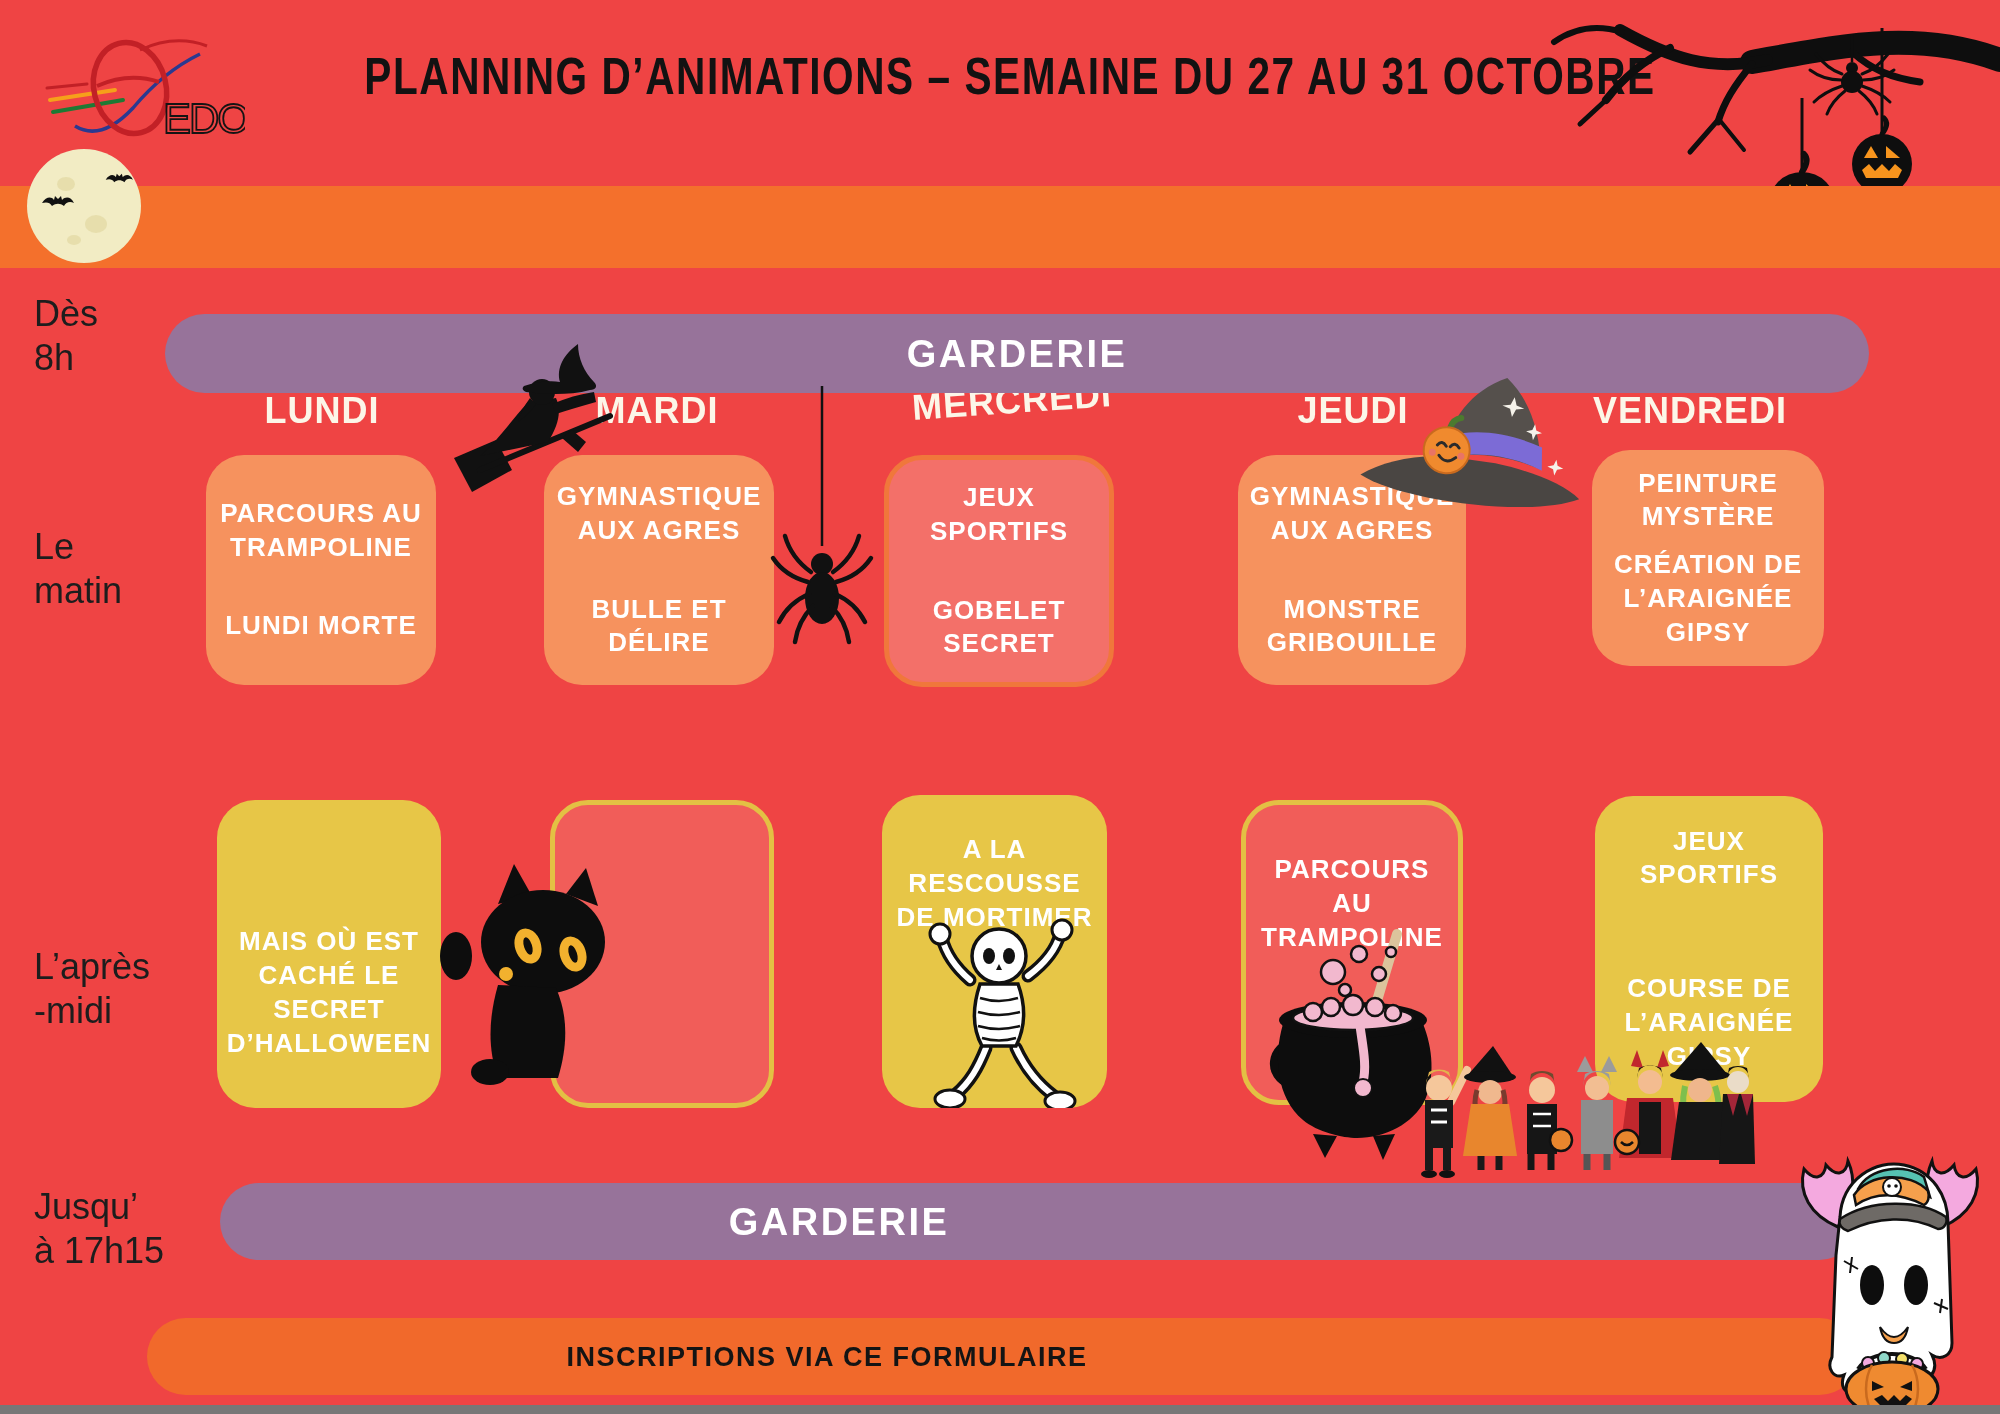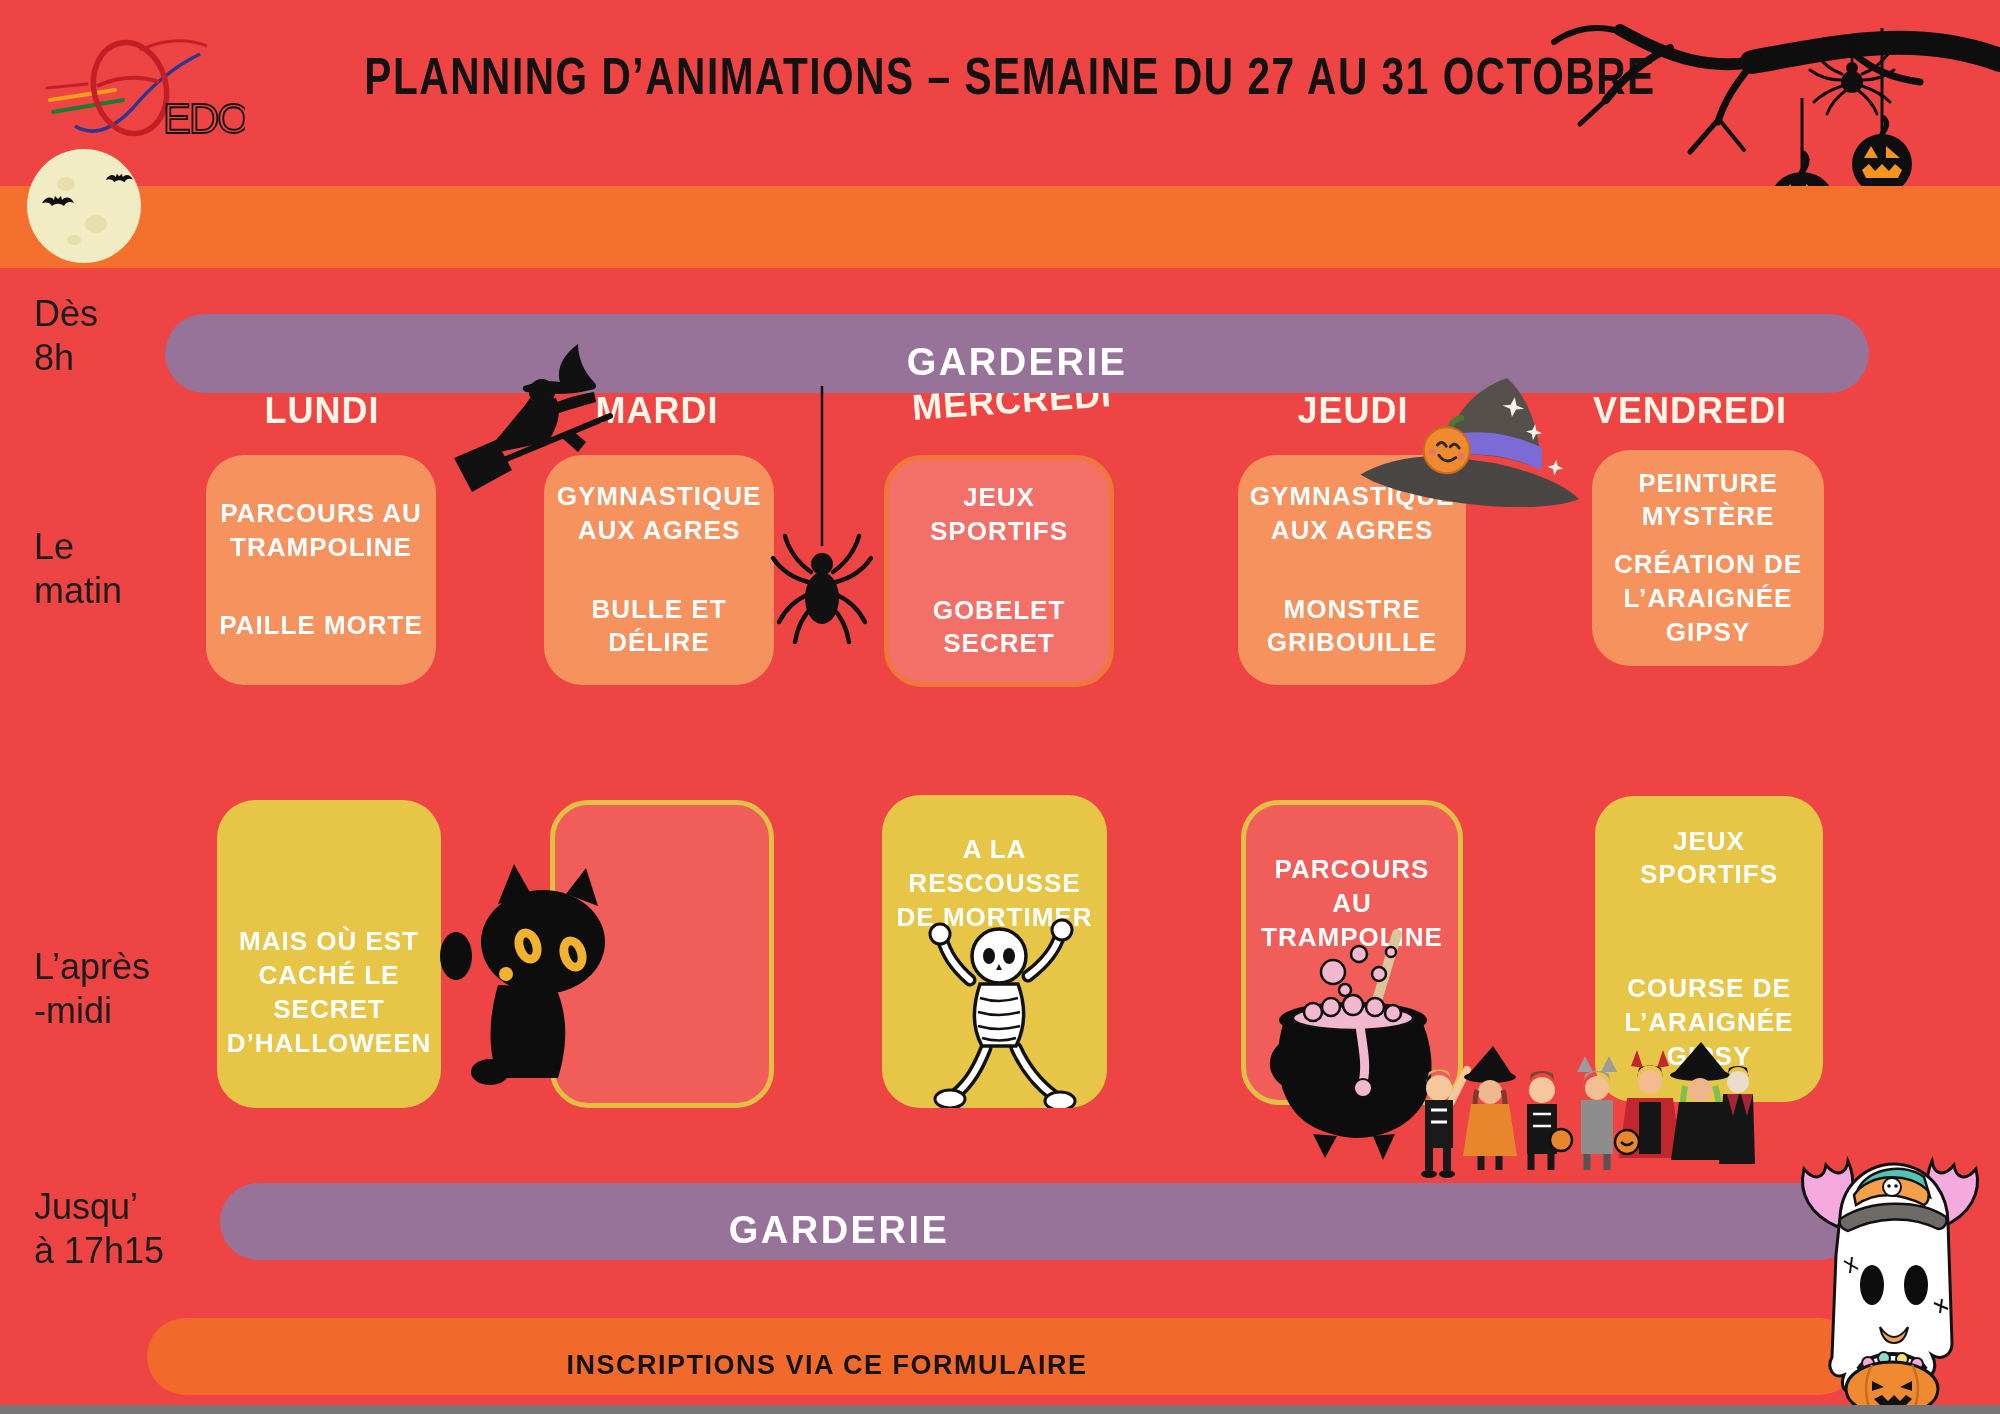--- a/index.html
+++ b/index.html
@@ -15,21 +15,21 @@
   .daylabel{position:absolute;top:204px;transform:translateX(-50%);font-size:36px;font-weight:800;
             color:#FCF6E8;letter-spacing:1px;white-space:nowrap;}
   .daylabel.tilt{top:194px;transform:translateX(-50%) rotate(-4deg);}
   
   .timelabel{position:absolute;left:34px;font-size:36px;color:#1d1d1d;line-height:1.22;font-weight:500;}
   
   .band{position:absolute;border-radius:40px;}
   .band-purple{background:#97739A;}
   .band-orange{background:#F1692B;}
   .bandtext{position:absolute;top:50%;transform:translate(-50%,-50%);font-size:38px;font-weight:700;
-            color:#fff;letter-spacing:2.5px;white-space:nowrap;margin-top:8px;}
+            color:#fff;letter-spacing:2.5px;white-space:nowrap;}
   .bandtext.dark{color:#141414;font-size:27px;letter-spacing:1.5px;}
   
   .card{position:absolute;border-radius:38px;display:flex;flex-direction:column;align-items:center;
         justify-content:center;gap:45px;text-align:center;color:#fff;box-sizing:border-box;padding:22px 12px;}
   .salmon{background:#F6925E;}
   .yellow{background:#E7C647;}
   .outline-orange{border:5px solid #F0773B;background:rgba(255,244,214,0.25);}
   .outline-yellow{border:5px solid #E3C044;background:rgba(255,244,214,0.15);}
   .cardline{font-size:26px;font-weight:700;letter-spacing:1px;line-height:1.3;}
   .jc-start{justify-content:flex-start;}
@@ -130,21 +130,21 @@
     <div>Jusqu’</div>
     <div>à 17h15</div>
   </div>
 
   <div class="band band-purple" style="left:165px;top:314px;width:1704px;height:79px">
     <span class="bandtext" style="left:50%">GARDERIE</span>
   </div>
 
   <div class="card salmon" style="left:206px;top:455px;width:230px;height:230px">
     <span class="cardline">PARCOURS AU TRAMPOLINE</span>
-    <span class="cardline">PAILLE MORTE</span>
+    <span class="cardline">LUNDI MORTE</span>
   </div>
   <div class="card salmon" style="left:544px;top:455px;width:230px;height:230px">
     <span class="cardline">GYMNASTIQUE AUX AGRES</span>
     <span class="cardline">BULLE ET DÉLIRE</span>
   </div>
   <div class="card outline-orange" style="left:884px;top:455px;width:230px;height:232px">
     <span class="cardline">JEUX SPORTIFS</span>
     <span class="cardline">GOBELET SECRET</span>
   </div>
   <div class="card salmon" style="left:1238px;top:455px;width:228px;height:230px">

